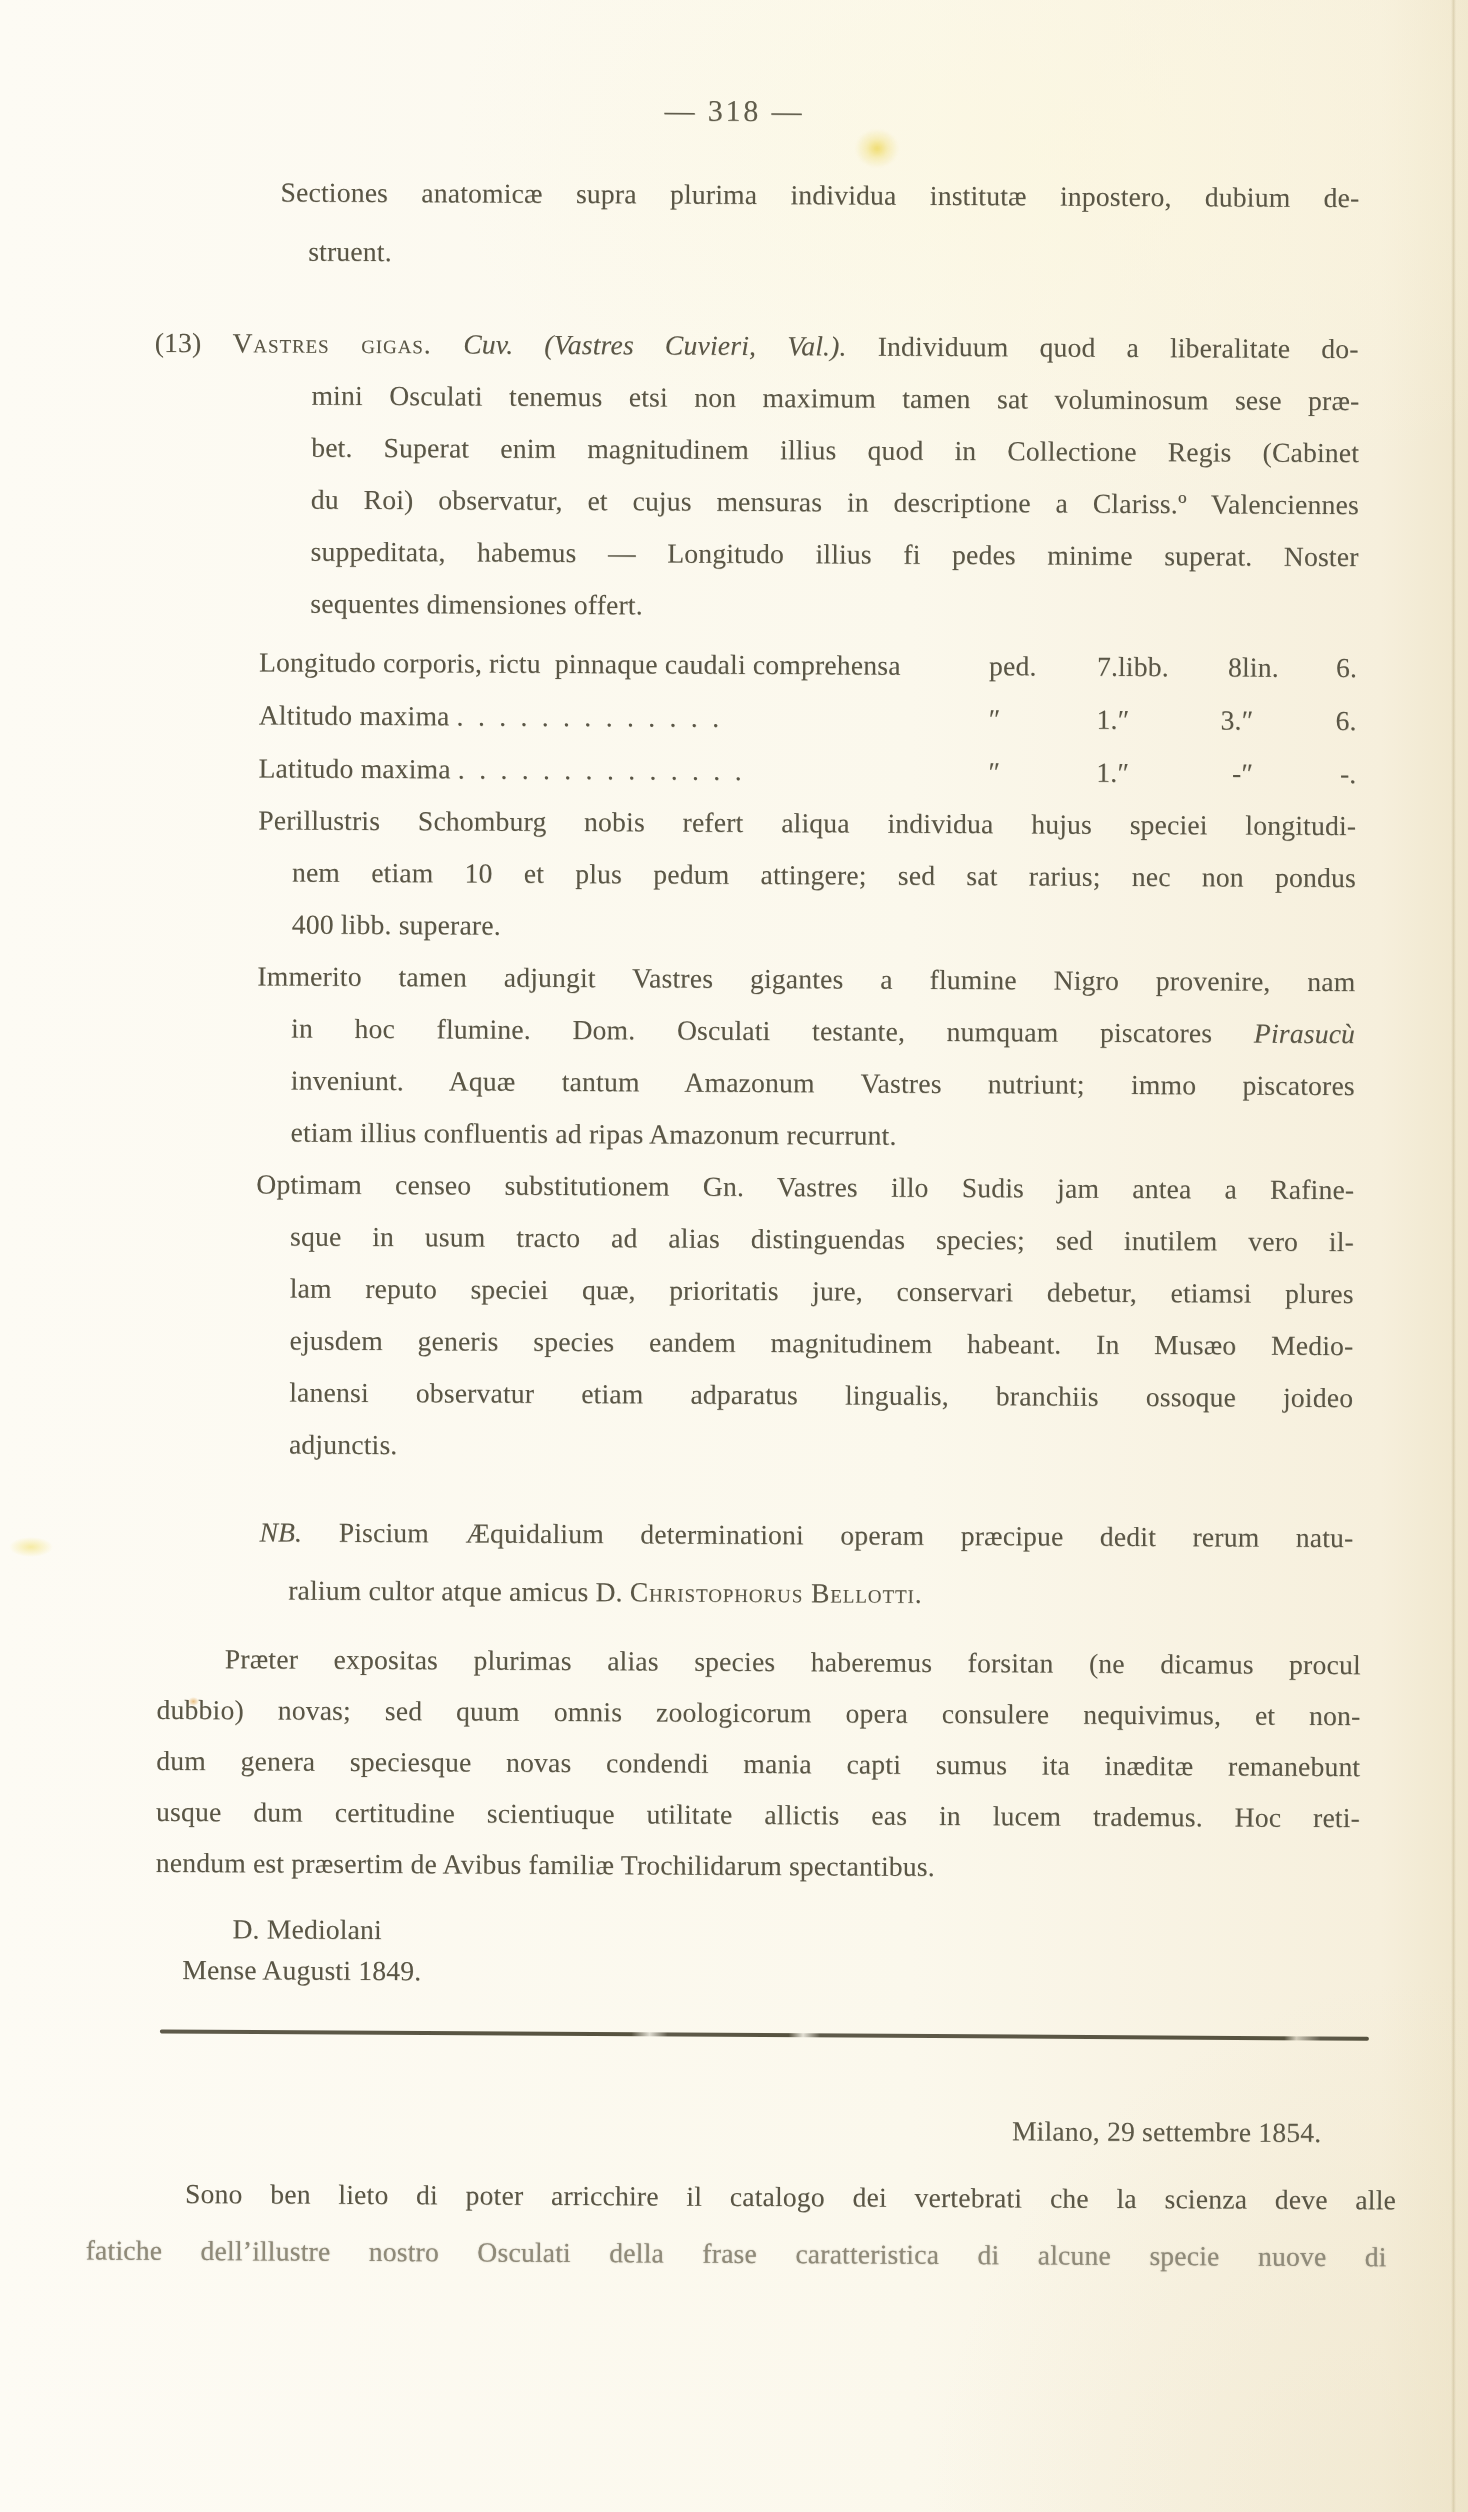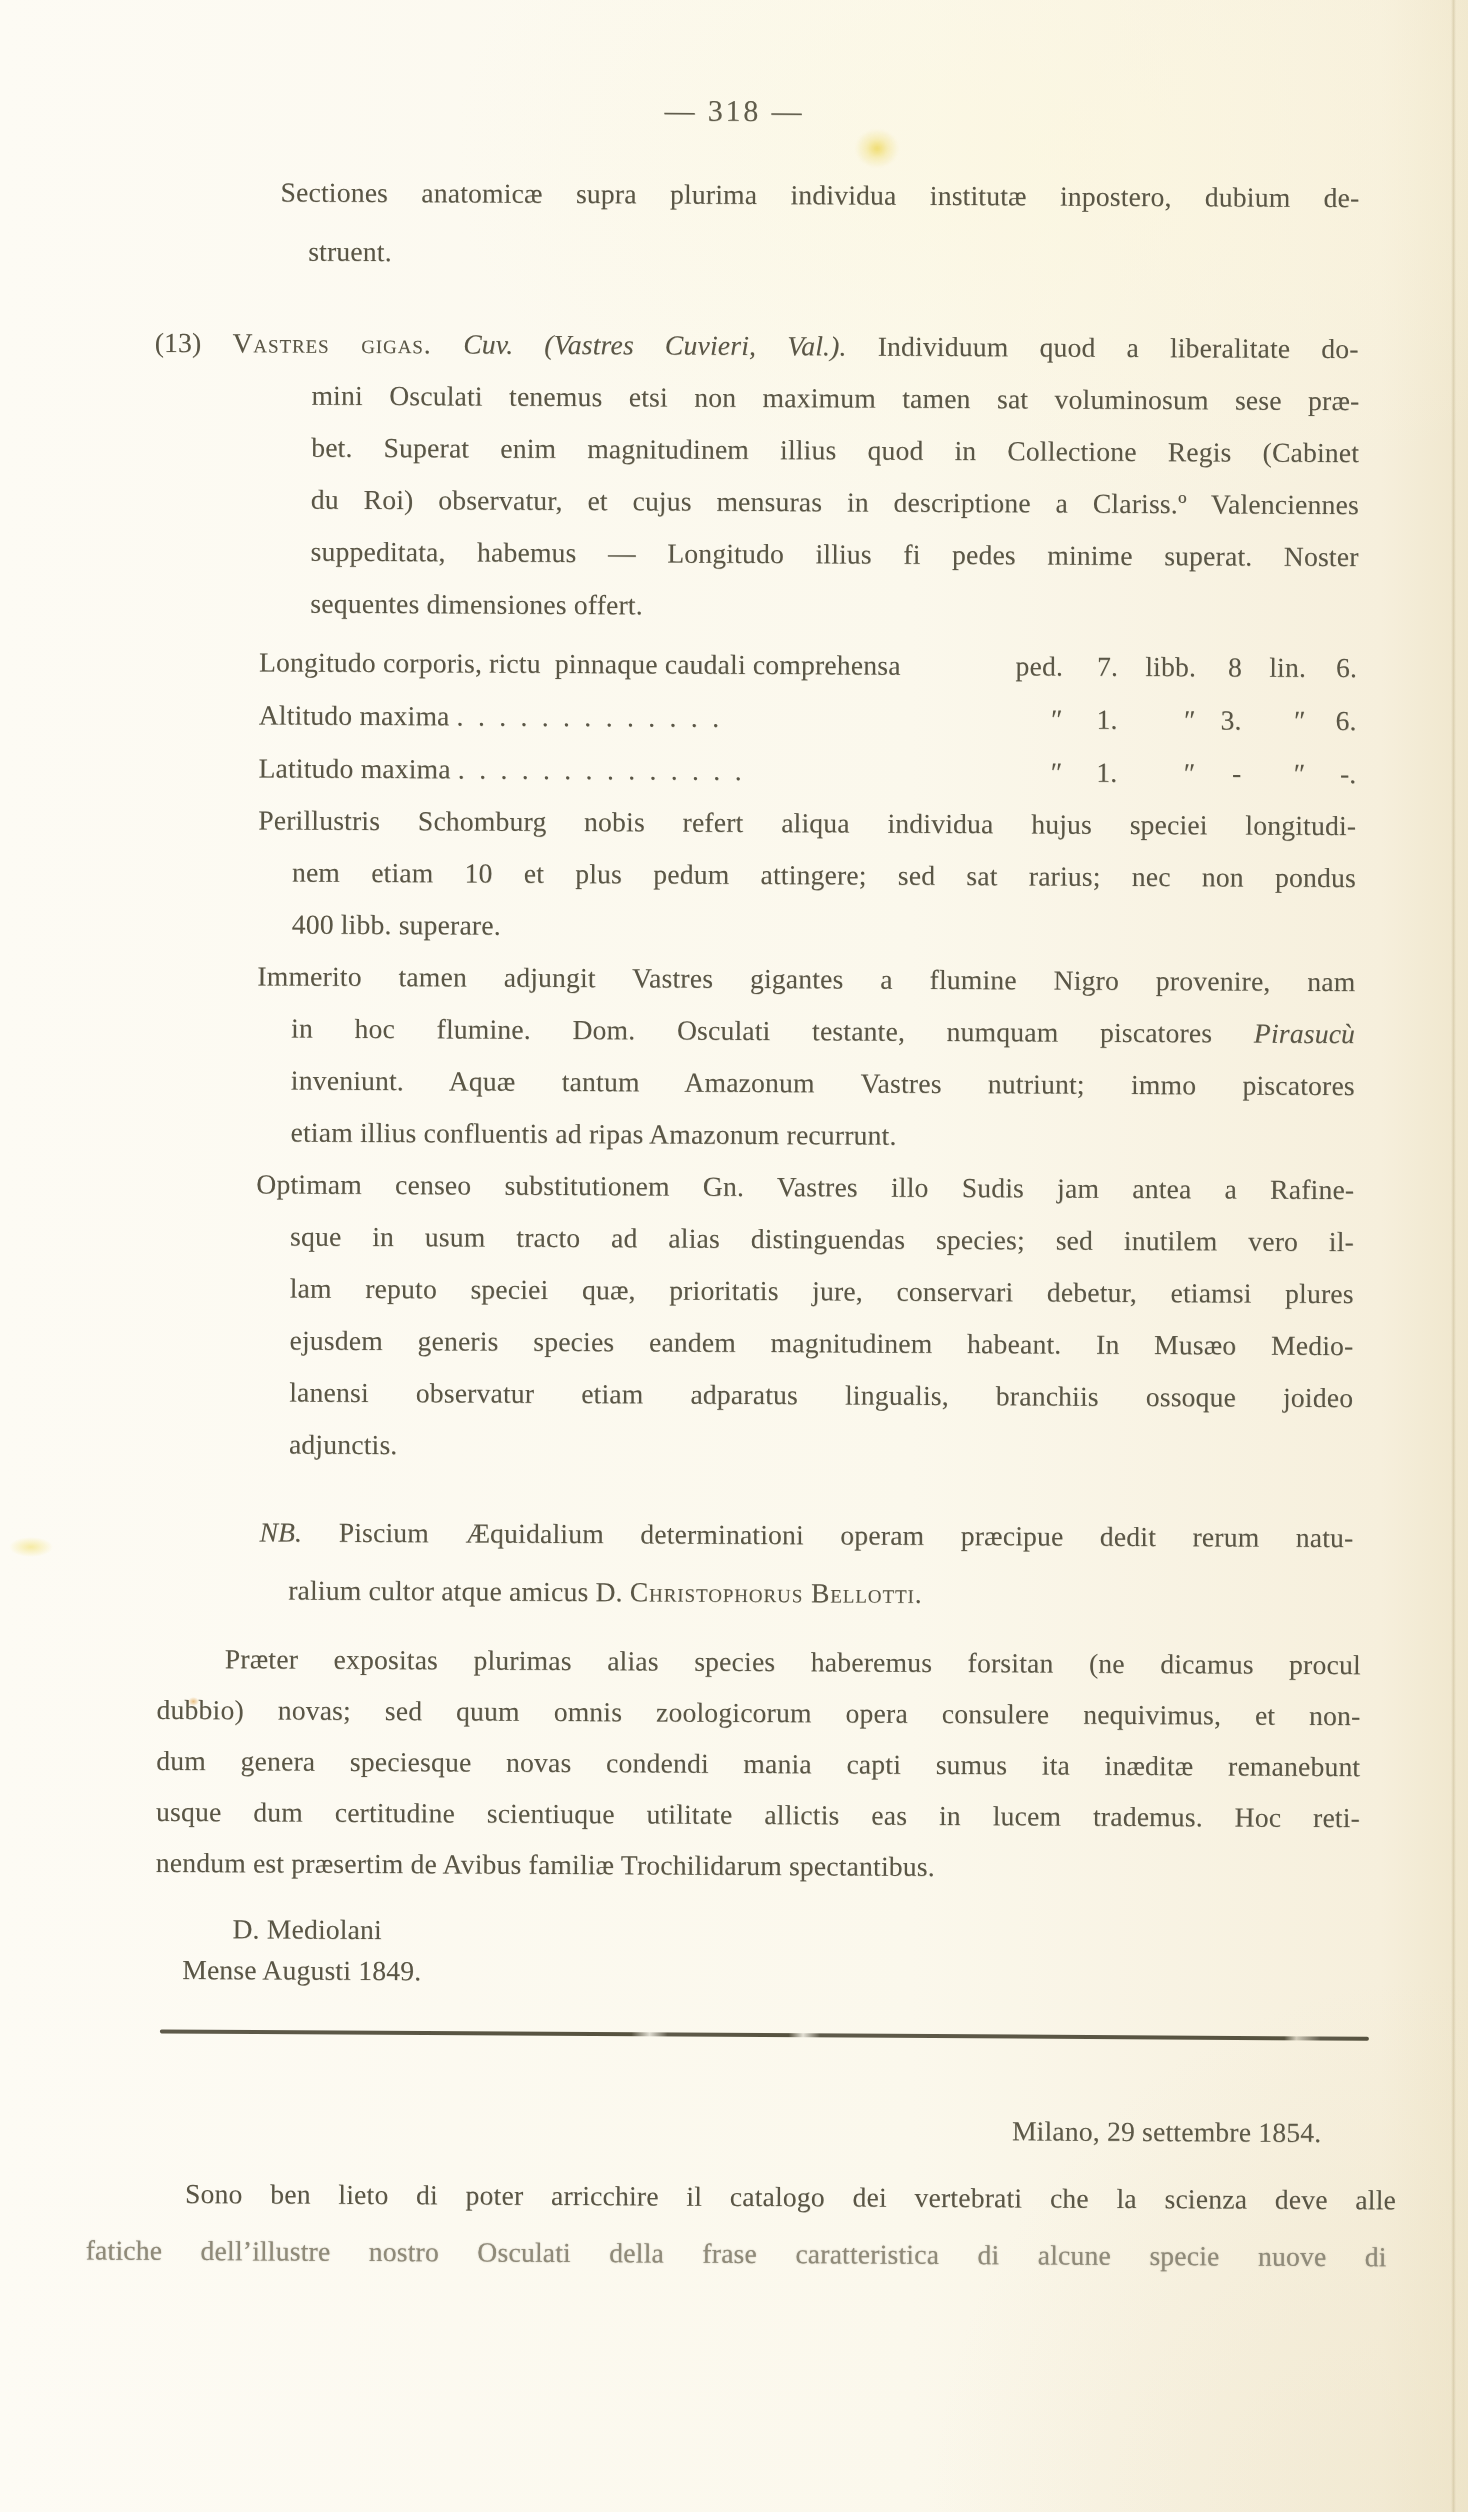--- a/index.html
+++ b/index.html
@@ -64,21 +64,21 @@
   .entry-first{margin-left:156px;width:1204px;}
   .entry-cont{margin-left:313px;width:1048px;}
 
   .meas{margin-top:5.5px;}
   .mrow{
     display:grid;height:53px;line-height:53px;
     margin-left:262px;width:1098px;
     grid-template-columns:minmax(0,1fr) 74px 55px 78px 46px 64px 51px;
   }
   .mlabel{white-space:pre;overflow:hidden;}
-  .munit{text-align:right;}
+  .munit{text-align:left;}
   .mval{text-align:right;}
 
   .pa .line,.pb .line,.pc .line{height:52px;line-height:52px;}
   .p-first{margin-left:262px;width:1098px;}
   .p-cont{margin-left:296px;width:1064px;}
 
   .nb{margin-top:33px;}
   .nb .line{height:58px;line-height:58px;}
   .nb-1{margin-left:267px;width:1094px;}
   .nb-2{margin-left:296px;width:1064px;}

